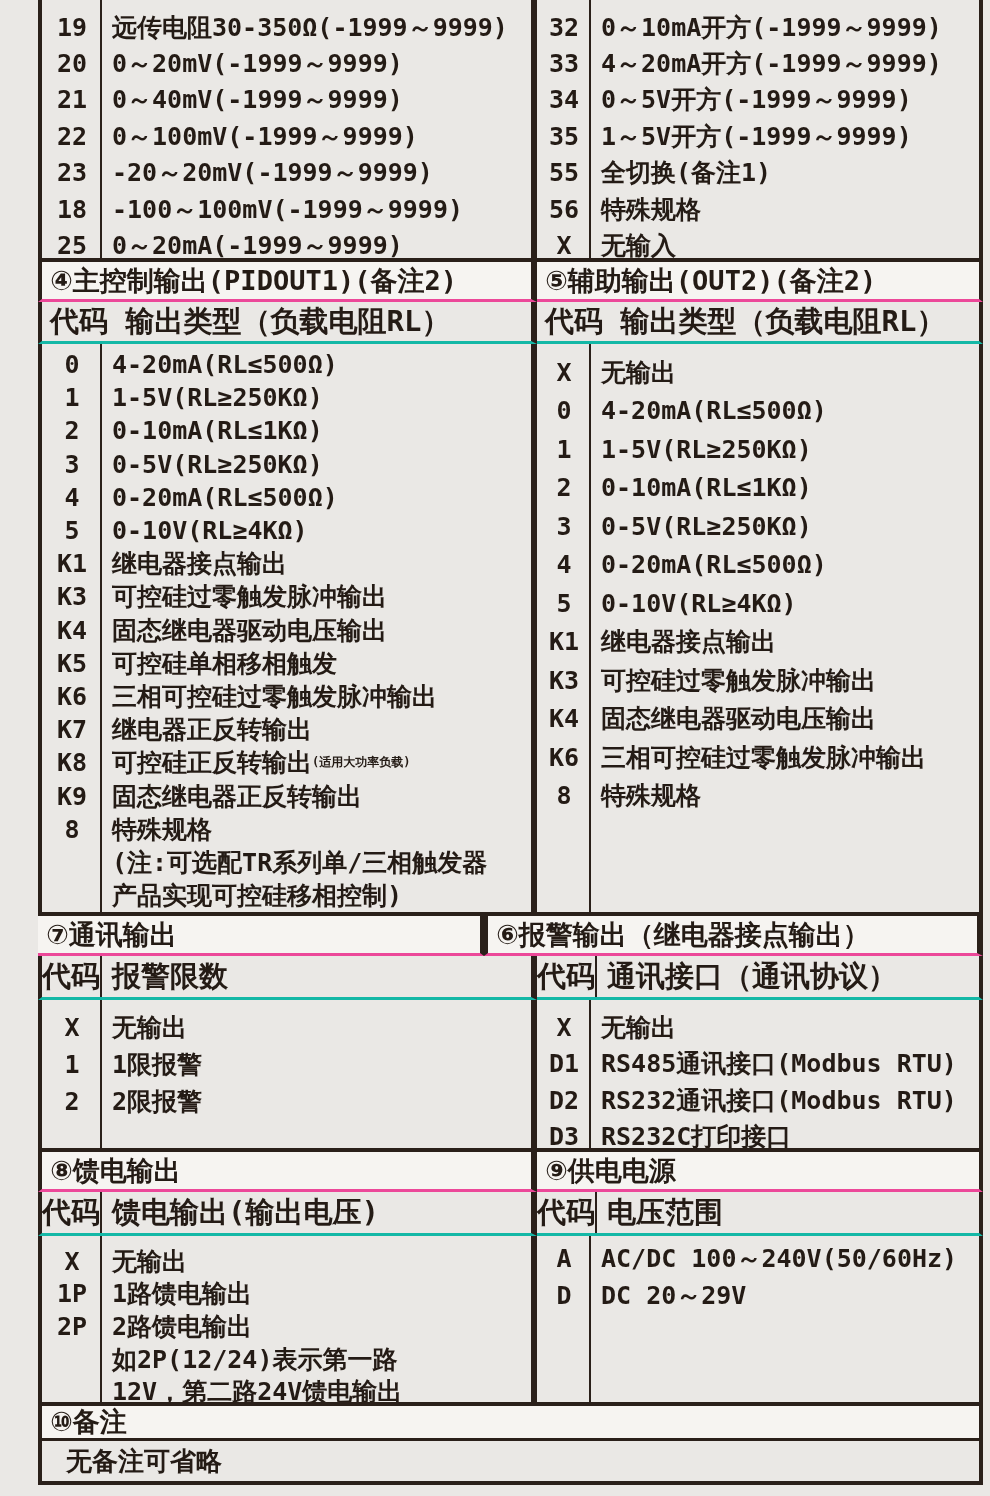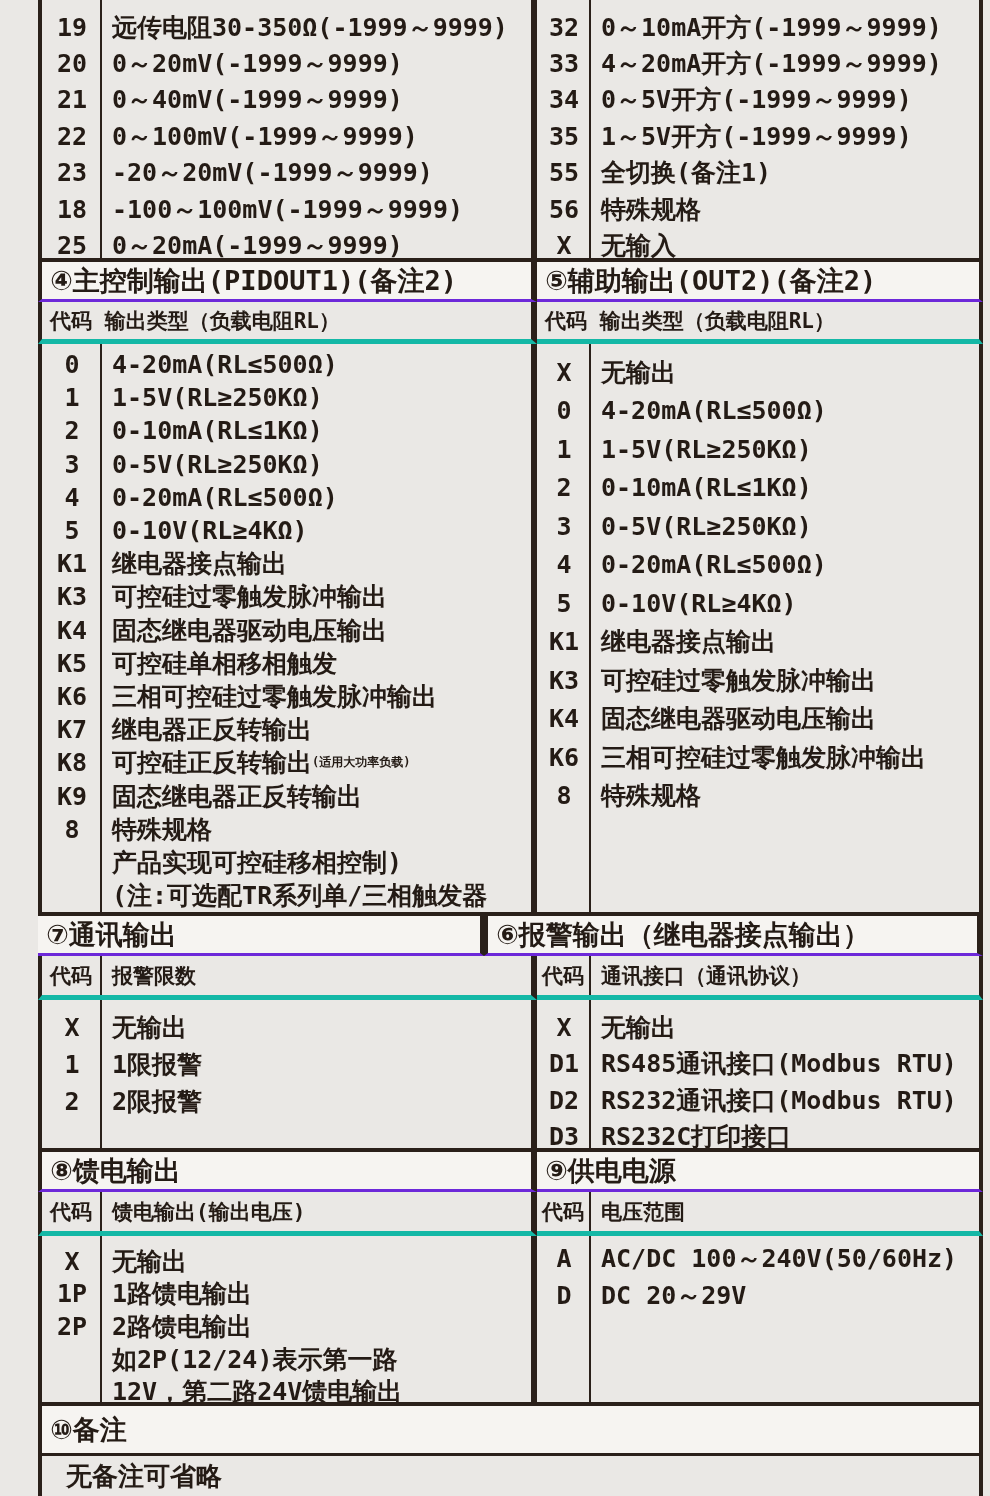--- a/index.html
+++ b/index.html
@@ -31,47 +31,47 @@
   .row { display: flex; align-items: center; height: var(--rh, 36px); font-size: 25px; white-space: nowrap; }
   .half-l .code { flex: 0 0 60px; text-align: center; }
   .half-r .code { flex: 0 0 54px; text-align: center; }
   .desc { padding-left: 10px; }
   .desc-small { font-size: 12px; }
 
   .band-cell {
     display: flex; align-items: center; height: 100%;
     padding-left: 8px; font-size: 27px;
     background: #f6f4f1;
-    border-top: 4px solid #2a201a; border-bottom: 3px solid #6d28d9;
+    border-top: 4px solid #2a201a; border-bottom: 3px solid #ec4899;
     white-space: nowrap;
   }
   .sub-cell {
     display: flex; align-items: center; height: 100%;
-    font-size: 21px; border-bottom: 5px solid #14b8a6; white-space: nowrap;
+    font-size: 29px; border-bottom: 3px solid #14b8a6; white-space: nowrap;
   }
   .sub-plain { padding-left: 8px; }
   .sub-code {
     align-self: stretch; display: flex; align-items: center; justify-content: center;
     border-right: 2px solid #2a201a;
   }
   .half-l .sub-code { flex: 0 0 60px; }
   .half-r .sub-code { flex: 0 0 54px; }
   .sub-desc { padding-left: 10px; }
 
   .sec-top    { height: 258px; }
   .band-45    { height: 44px; }
   .sub-45     { height: 42px; }
   .body-45    { height: 568px; }
   .band-67    { height: 44px; }
   .sub-67     { height: 44px; }
   .body-67    { height: 148px; }
   .band-89    { height: 44px; }
   .sub-89     { height: 44px; }
   .body-89    { height: 166px; }
-  .band-10    { height: 54px; }
+  .band-10    { height: 39px; }
   .body-10    { height: 44px; }
 
   .band-10 .band-cell { border-bottom: 3px solid #2a201a; }
   .body-10-cell {
     display: flex; align-items: center; height: 100%;
     padding-left: 24px; font-size: 26px;
     border-bottom: 4px solid #2a201a; white-space: nowrap;
   }
 
   .pt3 { padding-top: 9px; }
@@ -266,27 +266,27 @@
             </div>
 
             <div class="row">
               <span class="code">8</span>
               <span class="desc">特殊规格</span>
               <span class="desc-small"></span>
             </div>
 
             <div class="row">
               <span class="code"></span>
+              <span class="desc">(注:可选配TR系列单/三相触发器</span>
+              <span class="desc-small"></span>
+            </div>
+
+            <div class="row">
+              <span class="code"></span>
               <span class="desc">产品实现可控硅移相控制)</span>
-              <span class="desc-small"></span>
-            </div>
-
-            <div class="row">
-              <span class="code"></span>
-              <span class="desc">(注:可选配TR系列单/三相触发器</span>
               <span class="desc-small"></span>
             </div>
           </div>
       </div>
       <div class="half half-r">
         <div class="codesep"></div>
         <div class="rows pt3" style="--rh:38.5px">
 
             <div class="row">
               <span class="code">X</span>

